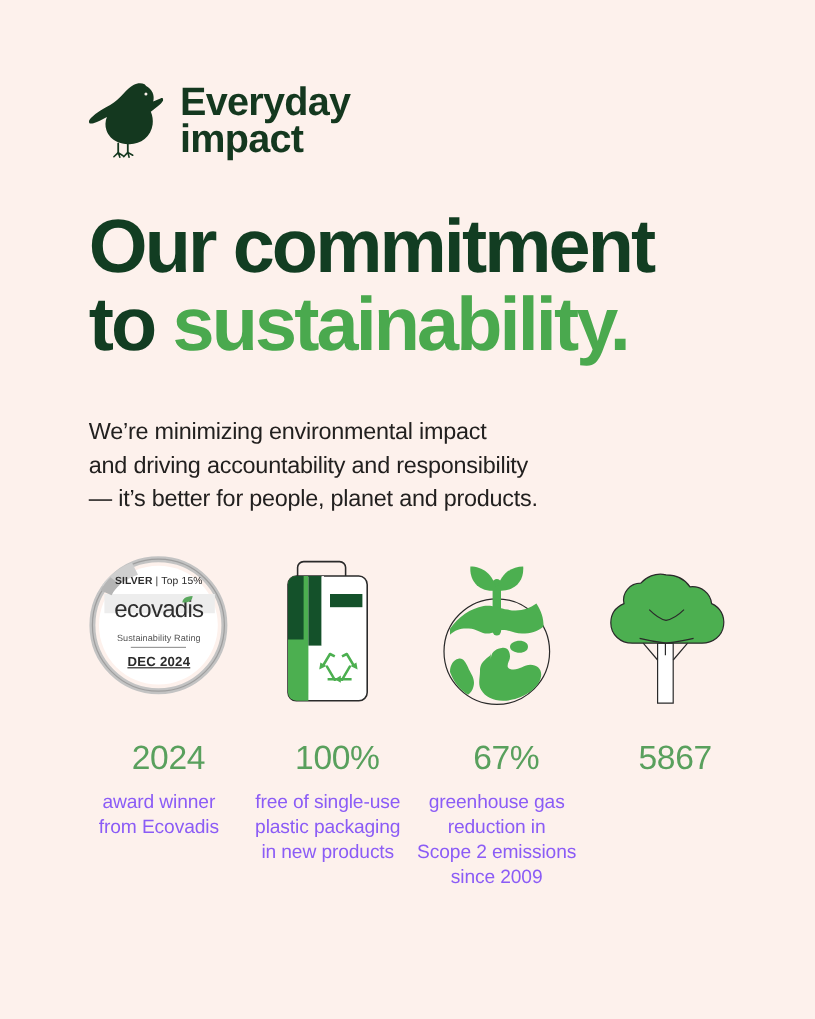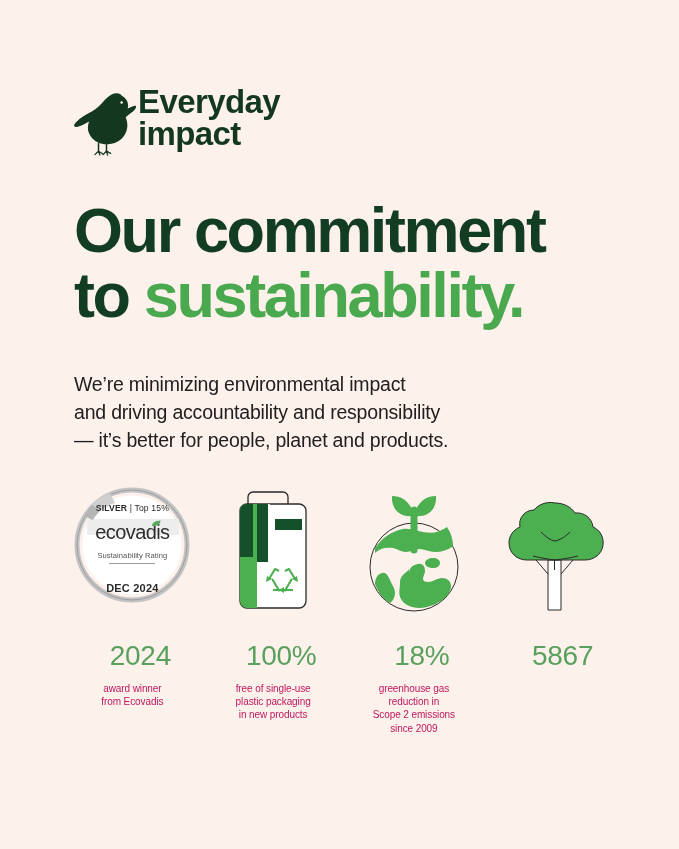--- a/index.html
+++ b/index.html
@@ -19,24 +19,23 @@
     width: 679px;
     height: 849px;
     position: relative;
     box-sizing: border-box;
     padding: 0 74px;
   }
 
   
   .brand {
     display: flex;
-    align-items: flex-start;
-    gap: 2px;
+    align-items: flex-end;
+    gap: 14px;
     padding-top: 62px;
-    margin-top: 24px;
   }
   .brand-bird {
     width: 62px;
     height: 70px;
     flex: none;
     display: block;
   }
   .brand-word {
     font-size: 33px;
     line-height: 0.96;
@@ -93,23 +92,23 @@
   .stat-value {
     font-size: 28px;
     color: #59a05d;
     letter-spacing: -0.3px;
     margin-top: 6px;
     line-height: 1;
     margin-left: 16px;
   }
   .stat-caption {
     margin-top: 12px;
-    font-size: 10px;
+    font-size: 16px;
     line-height: 1.32;
-    color: #be185d;
+    color: #8b5cf6;
     white-space: pre-line;
     letter-spacing: -0.1px;
   }
 
   
   .badge {
     position: relative;
     width: 118px;
     height: 118px;
   }
@@ -143,25 +142,26 @@
     color: #555;
     letter-spacing: 0.05px;
   }
   .badge-rule {
     width: 46px;
     height: 1px;
     background: #9a9a9a;
     margin-top: 3px;
   }
   .badge-date {
-    margin-top: 18px;
+    margin-top: 6px;
     font-size: 11px;
     font-weight: bold;
     color: #2b2b2b;
     letter-spacing: 0.2px;
+    text-decoration: underline;
   }
 </style>
 </head>
 <body>
 
 <div class="page">
 
   <div class="brand">
     <svg class="brand-bird" viewBox="0 0 62 70">
       <path fill="#14381f" d="M46.5 8.2c-2.6-1.3-6.2-1.1-9.3.6-3.1 1.7-5.6 4.3-8.2 7.2-3.4 3.8-6.8 7.1-11.2 9.6C12.2 28.6 6.3 31.6 2 36.2c-1.4 1.5-2.3 3-1.7 4 .5.9 2 .9 3.6.5 3.9-1 7.5-3.1 11.2-5.1-1.5 3.6-1.6 7.5-.4 11 1.5 4.4 4.8 7.7 8.8 9.6 3.3 1.6 7 2.2 10.6 2 4.6-.2 9-1.7 12.4-4.4 3.8-3 6.1-7.4 6.7-12 .5-3.6-.1-7.3-1.5-10.6 1.9-1.5 3.9-3 5.8-4.6 1.7-1.4 3.4-2.9 4.3-4.7.3-.7.4-1.5-.1-1.9-.5-.4-1.3-.2-2 0-2.1.6-4 1.7-6 2.6.6-2.5.5-5.2-.6-7.5-1.1-2.4-3-4.3-5.3-5.4z"></path>
@@ -254,21 +254,21 @@
           <circle cx="53" cy="81" r="44" fill="none" stroke="#2a2a2a" stroke-width="1"></circle>
           <path d="M53 64V24" stroke="#4caf50" stroke-width="7" stroke-linecap="round" fill="none"></path>
           <path d="M53 30c-3-14-12-20-22-20-1 12 7 22 22 20z" fill="#4caf50"></path>
           <path d="M53 30c3-14 12-20 22-20 1 12-7 22-22 20z" fill="#4caf50"></path>
           <path d="M14 62c7-10 17-17 28-19 8-1 13 2 20 3 9 2 17 0 24-5 4 6 6 12 6 19-5 4-11 6-18 6-6 0-10-3-16-3-5 0-8 3-13 3-5 0-8-3-13-4-7-1-13 0-18 5z" fill="#4caf50"></path>
           <path d="M72 72c4 0 7 2 7 5s-3 5-7 5-8-2-8-5 4-5 8-5z" fill="#4caf50"></path>
           <path d="M48 88c0-6 3-9 9-10 5-1 7 3 7 7 0 3-2 5-2 8 0 2 2 3 5 3 5 0 9-4 14-4 5 0 9 3 9 8 0 9-11 18-24 21-12 3-22-1-26-8-3-5-1-10-1-16 0-5 2-7 4-9 3-3 5-3 5-6 0 0 0 6 0 6z" fill="#4caf50"></path>
           <path d="M14 98c0-6 3-10 7-11 4-1 6 3 8 7 2 5 5 8 5 13 0 4-2 8-5 10-7-4-12-11-15-19z" fill="#4caf50"></path>
         </svg>
       </div>
-      <div class="stat-value">18%</div>
+      <div class="stat-value">67%</div>
       <div class="stat-caption">greenhouse gas
 reduction in
 Scope 2 emissions
 since 2009</div>
     </div>
 
     <div class="stat">
       <div class="stat-art">
         <svg width="104" height="132" viewBox="0 0 104 132">
           <path d="M45 74h13v50H45z" fill="#ffffff" stroke="#2a2a2a" stroke-width="1"></path>

